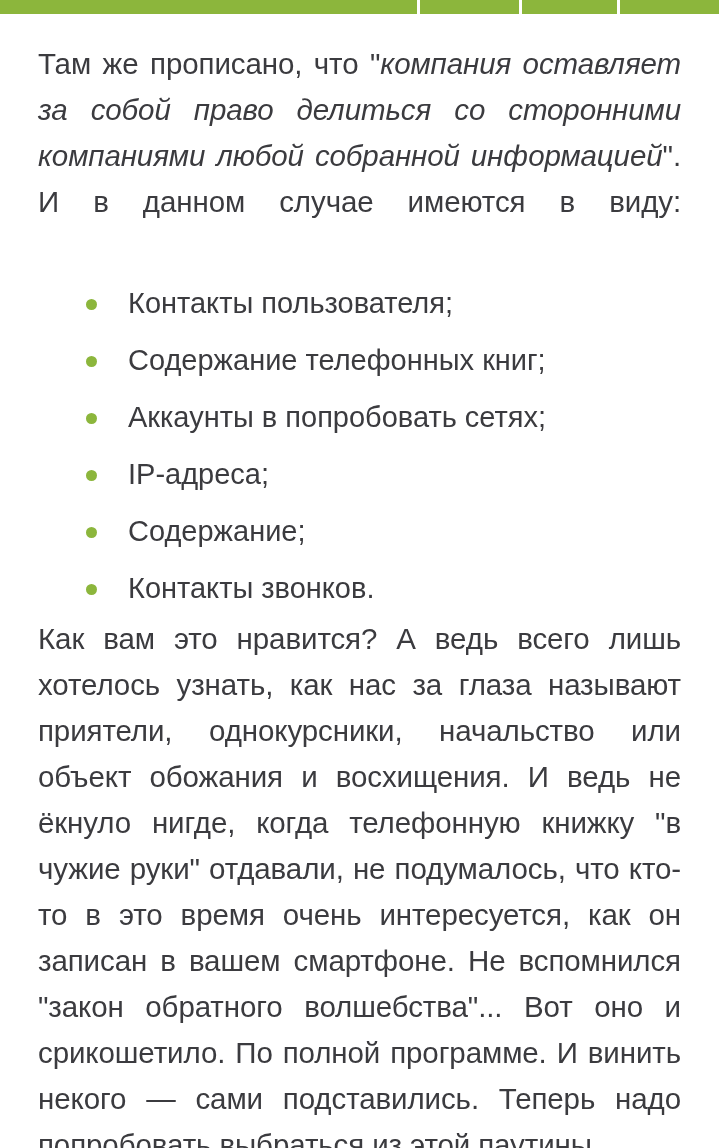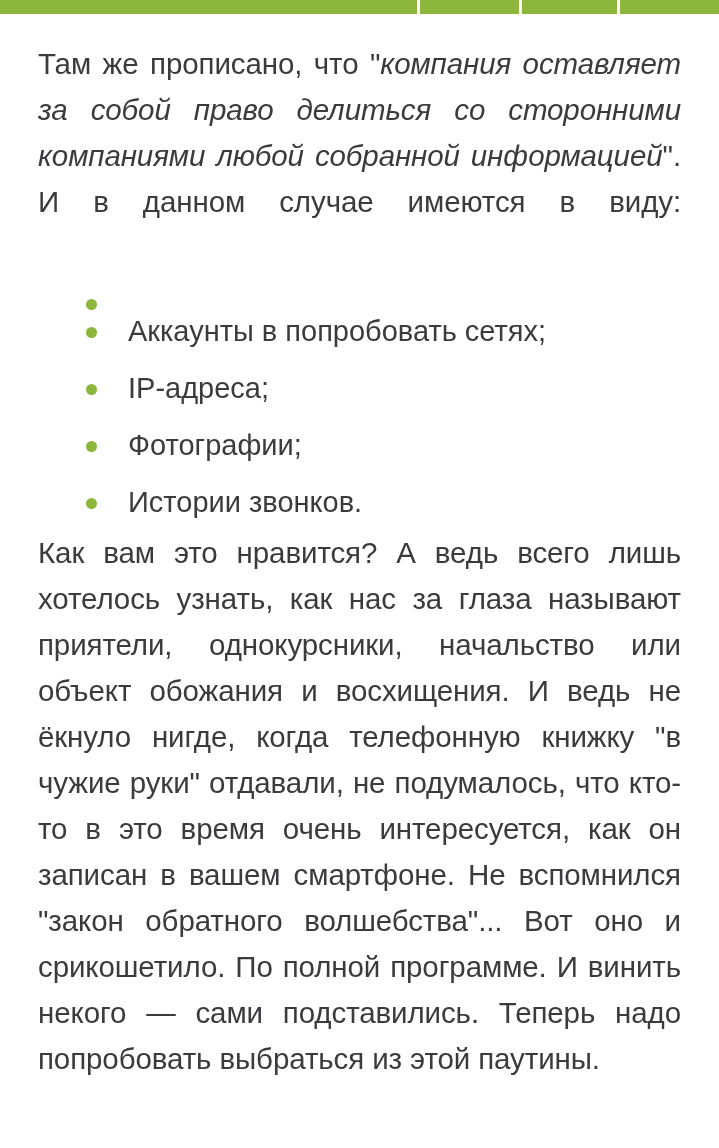--- a/index.html
+++ b/index.html
@@ -113,34 +113,39 @@
   <div class="topbar-seg seg-4" style="background: rgb(140, 182, 60);"></div>
 </div>
 
 <div class="article">
 
   <p class="para para-intro" style="color: rgb(59, 59, 63);"><span>Там же прописано, что "</span><em>компания оставляет за собой право делиться со сторонними компаниями любой собранной информацией</em><span>". И в данном случае имеются в виду:</span></p>
 
   <ul class="bullets">
     <li class="bullet-item" style="color: rgb(59, 59, 63);">
       <span class="bullet-dot" style="background: rgb(140, 182, 60);"></span>
+      <span>Контакты пользователя;</span>
+    </li>
+    <li class="bullet-item" style="color: rgb(59, 59, 63);">
+      <span class="bullet-dot" style="background: rgb(140, 182, 60);"></span>
+      <span>Содержание телефонных книг;</span>
     </li>
     <li class="bullet-item" style="color: rgb(59, 59, 63);">
       <span class="bullet-dot" style="background: rgb(140, 182, 60);"></span>
       <span>Аккаунты в попробовать сетях;</span>
     </li>
     <li class="bullet-item" style="color: rgb(59, 59, 63);">
       <span class="bullet-dot" style="background: rgb(140, 182, 60);"></span>
       <span>IP-адреса;</span>
     </li>
     <li class="bullet-item" style="color: rgb(59, 59, 63);">
       <span class="bullet-dot" style="background: rgb(140, 182, 60);"></span>
-      <span>Фотографии;</span>
+      <span>Содержание;</span>
     </li>
     <li class="bullet-item" style="color: rgb(59, 59, 63);">
       <span class="bullet-dot" style="background: rgb(140, 182, 60);"></span>
-      <span>Истории звонков.</span>
+      <span>Контакты звонков.</span>
     </li>
   </ul>
 
   <p class="para para-outro no-stretch" style="color: rgb(59, 59, 63);">Как вам это нравится? А ведь всего лишь хотелось узнать, как нас за глаза называют приятели, однокурсники, начальство или объект обожания и восхищения. И ведь не ёкнуло нигде, когда телефонную книжку "в чужие руки" отдавали, не подумалось, что кто-то в это время очень интересуется, как он записан в вашем смартфоне. Не вспомнился "закон обратного волшебства"... Вот оно и срикошетило. По полной программе. И винить некого — сами подставились. Теперь надо попробовать выбраться из этой паутины.</p>
 
 </div>
 
 </body></html>

